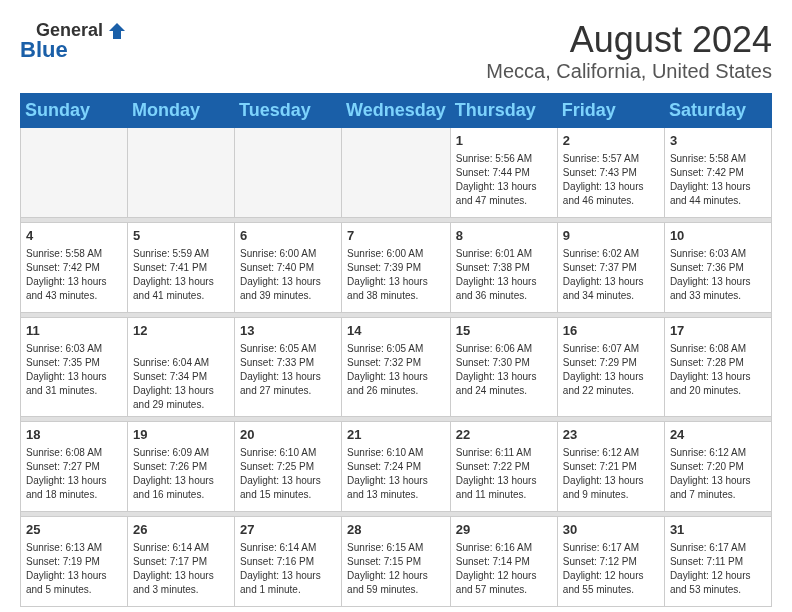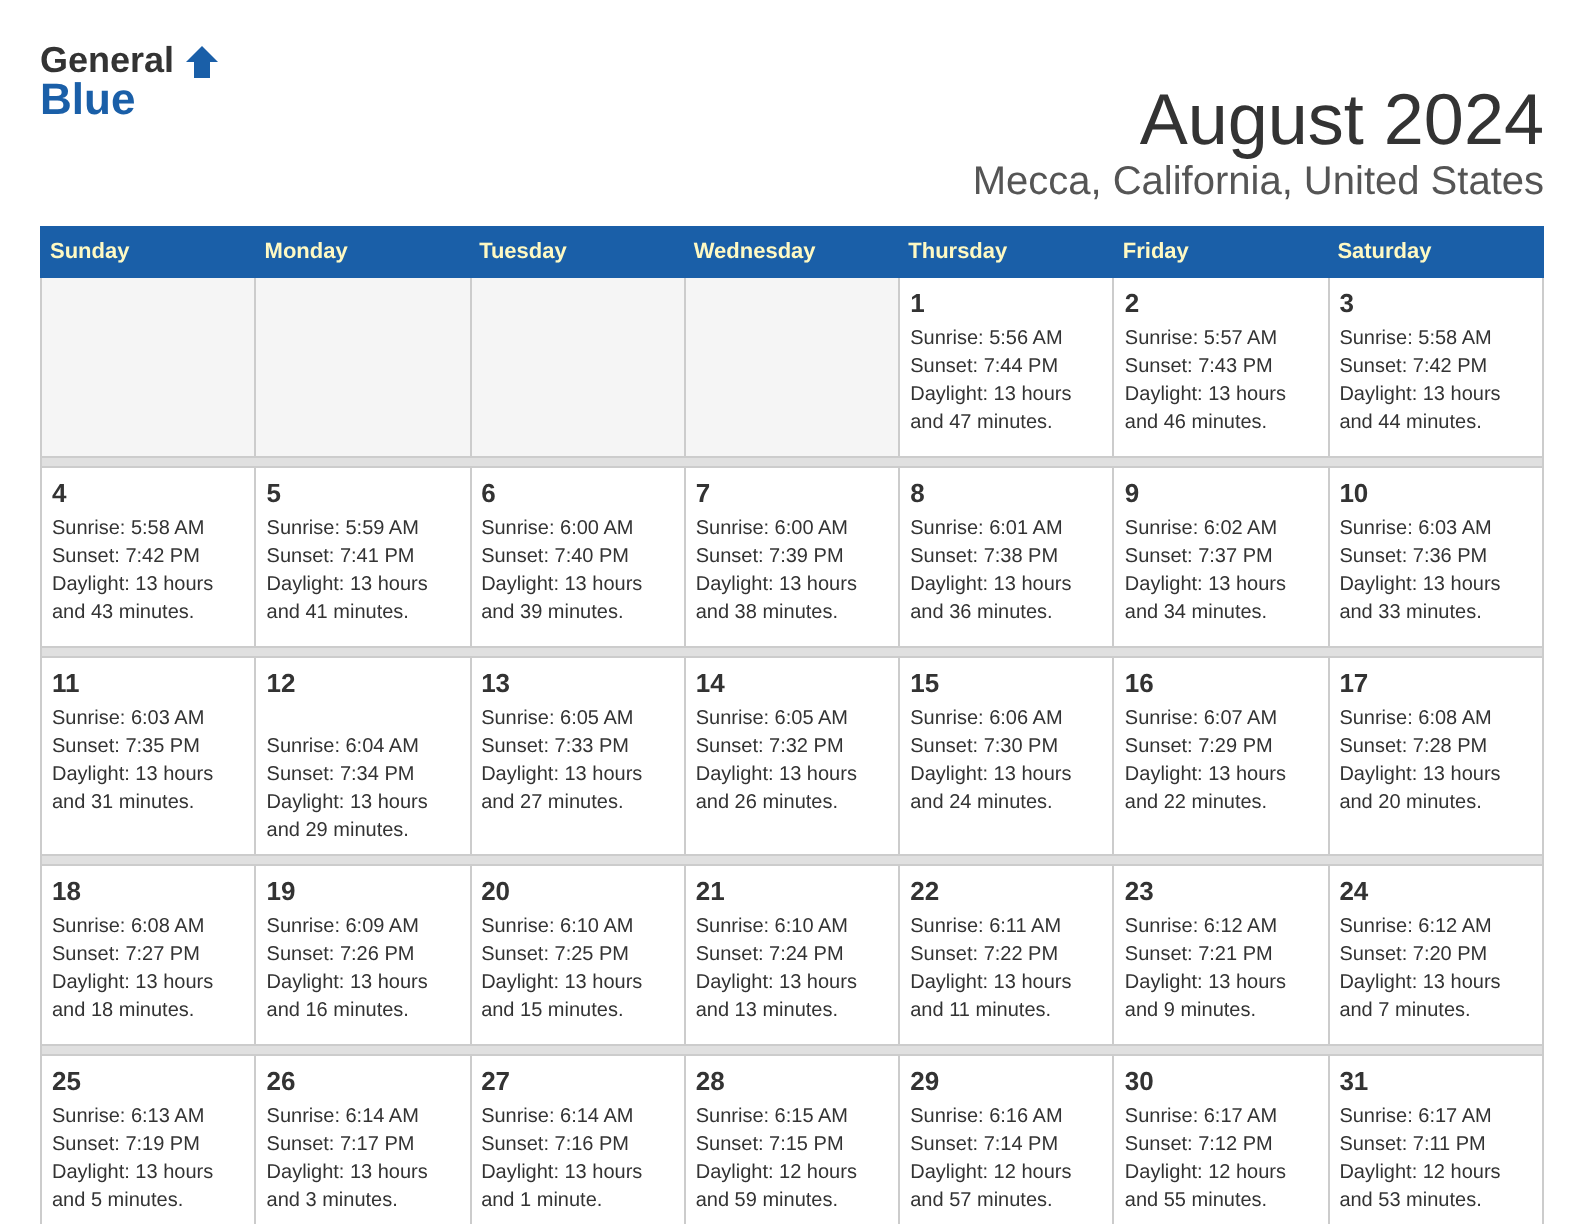--- a/index.html
+++ b/index.html
@@ -18,61 +18,61 @@
     }
     .logo {
       display: flex;
       flex-direction: column;
       align-items: flex-start;
     }
     .logo-text {
       display: flex;
       align-items: center;
       gap: 2px;
+      margin-left: 16px;
     }
     .logo-general {
       font-size: 18px;
       font-weight: bold;
       color: #333;
     }
     .logo-blue {
       font-size: 22px;
       font-weight: bold;
       color: #1a5fa8;
     }
     .logo-icon {
       width: 20px;
       height: 20px;
       margin-left: 2px;
     }
     .title-block {
       text-align: right;
-      margin-top: 20px;
     }
     .main-title {
       font-size: 36px;
       font-weight: normal;
       color: #333;
       line-height: 1.1;
     }
     .subtitle {
       font-size: 20px;
       color: #555;
     }
     .calendar {
       width: 100%;
       border-collapse: collapse;
       border: 1px solid #ccc;
     }
     .calendar th {
       background-color: #1a5fa8;
-      color: #fef9c3;
+      color: #7dd3fc;
       padding: 6px 4px;
       text-align: left;
-      font-size: 11px;
+      font-size: 18px;
       font-weight: bold;
       border: 1px solid #1a5fa8;
     }
     .calendar td {
       width: 107px;
       vertical-align: top;
       padding: 4px 5px;
       border: 1px solid #ccc;
       font-size: 10.5px;
       line-height: 1.4;

